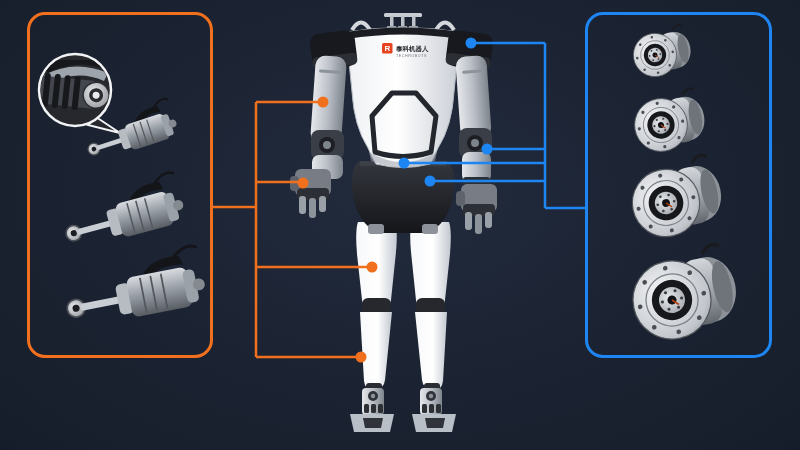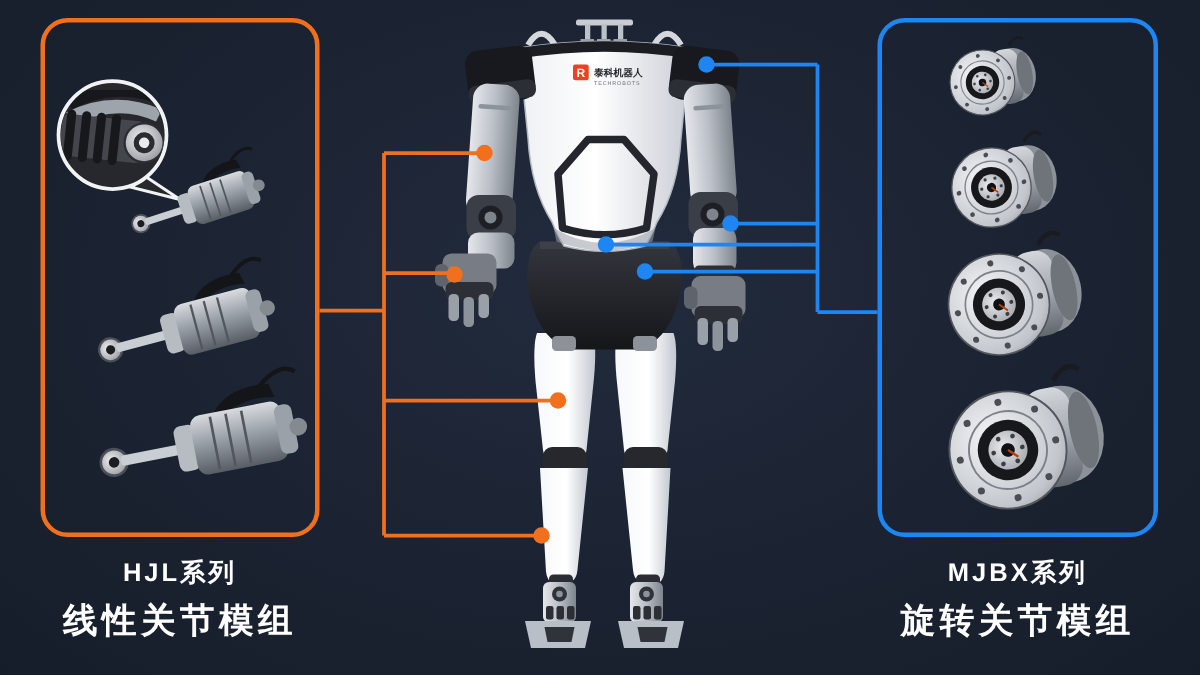--- a/index.html
+++ b/index.html
@@ -320,23 +320,15 @@
         </g>
       <g transform="translate(78 188) rotate(-12) scale(1.12)">
           <use href="#rp-mod"></use>
         </g>
       <g transform="translate(84 285) rotate(-12) scale(1.3)">
           <use href="#rp-mod"></use>
         </g>
     </svg>
   </div>
 
-  <div class="label-block left">
-    <div class="series-label">HJL系列</div>
-    <div class="category-label">线性关节模组</div>
-  </div>
-
-  <div class="label-block right">
-    <div class="series-label">MJBX系列</div>
-    <div class="category-label">旋转关节模组</div>
-  </div>
+
 
 </div>
 
 </body></html>

